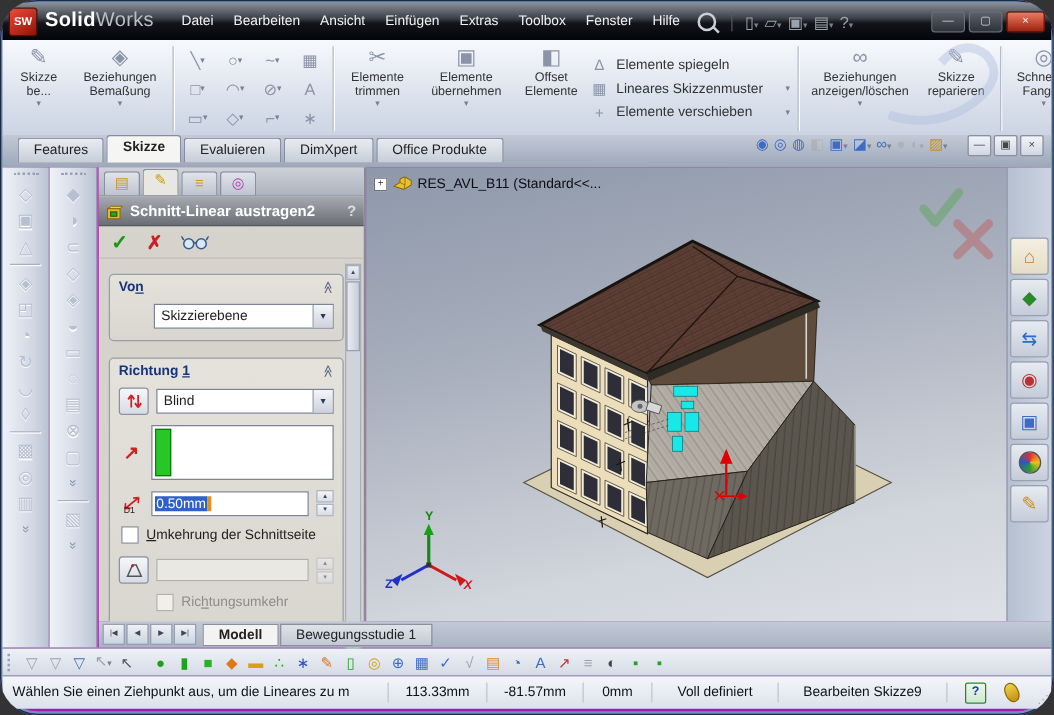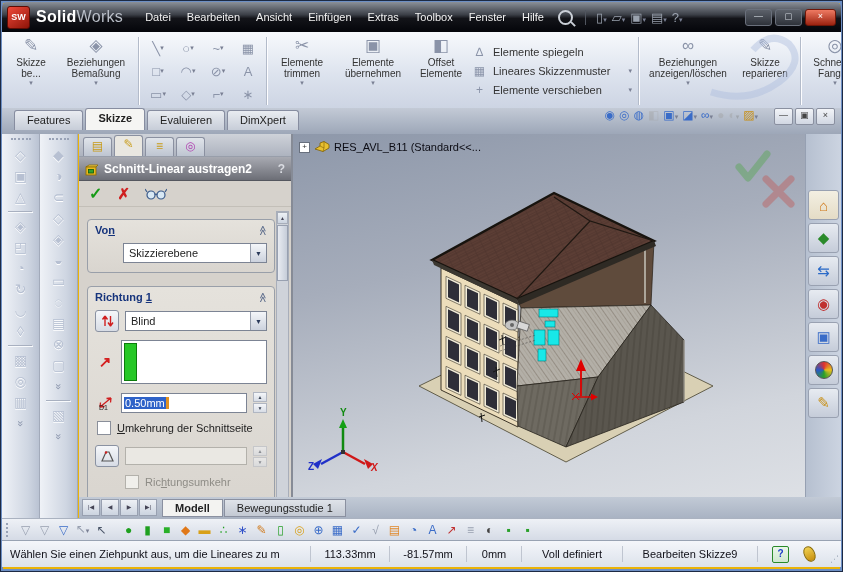--- a/index.html
+++ b/index.html
@@ -1,17 +1,17 @@
 <!DOCTYPE html>
 <html><head>
 <meta charset="utf-8">
 <style>
   html,body{margin:0;padding:0;background:#333;font-family:"Liberation Sans",sans-serif;}
-  #app{position:relative;width:843px;height:572px;background:#eab308;overflow:hidden;font-size:11px;color:#222;
-       box-shadow:inset 0 0 0 1px #1d2a44, inset 0 0 0 3px #6d8fc4;}
+  #app{position:relative;width:843px;height:572px;background:#a21caf;overflow:hidden;font-size:11px;color:#222;
+       box-shadow:inset 0 0 0 1px #1d2a44, inset 0 0 0 3px #6d8fc4;border-radius:30px;}
   
   .titlebar{position:absolute;left:2px;top:2px;right:2px;height:30px;border-radius:5px 5px 0 0;
     background:linear-gradient(#8b9099 0%,#3c4048 42%,#131419 55%,#04050a 100%);
     display:flex;align-items:center;padding:0 5px;gap:2px;}
   .logo{width:21px;height:21px;border-radius:3px;background:linear-gradient(145deg,#ef4a3a,#8e1408);
     color:#fff;font-size:9px;font-weight:bold;display:grid;place-items:center;border:1px solid #5e0c04;margin-right:4px;}
   .brand{font-size:16px;font-weight:bold;color:#fff;letter-spacing:.3px;margin-right:12px;white-space:nowrap;}
   .brand .lt{color:#b9bec7;font-weight:normal;}
   .menubar{display:flex;}
   .menu-item{color:#f2f2f2;padding:3px 8px;font-size:11px;white-space:nowrap;}
@@ -274,20 +274,21 @@
       </div>
 
   </div>
 
   <div class="tabrow">
     <div style="display:flex;align-items:flex-end">
         <span class="rtab mi">Features</span>
         <span class="rtab mi on">Skizze</span>
         <span class="rtab mi">Evaluieren</span>
         <span class="rtab mi">DimXpert</span>
+        <span class="rtab mi">Office Produkte</span>
       </div>
     <div class="viewbar">
         <span class="vb-icon mi" style="color: rgb(58, 108, 200);">◉</span>
         <span class="vb-icon mi" style="color: rgb(58, 108, 200);">◎</span>
         <span class="vb-icon mi" style="color: rgb(58, 108, 200);">◍</span>
         <span class="vb-icon mi dis" style="color: rgb(152, 160, 176);">◧</span>
         <span class="vb-icon mi" style="color: rgb(58, 108, 200);">▣<span class="ddm">▾</span></span>
         <span class="vb-icon mi" style="color: rgb(58, 108, 200);">◪<span class="ddm">▾</span></span>
         <span class="vb-icon mi" style="color: rgb(58, 108, 200);">∞<span class="ddm">▾</span></span>
         <span class="vb-icon mi dis" style="color: rgb(152, 160, 176);">●</span>

